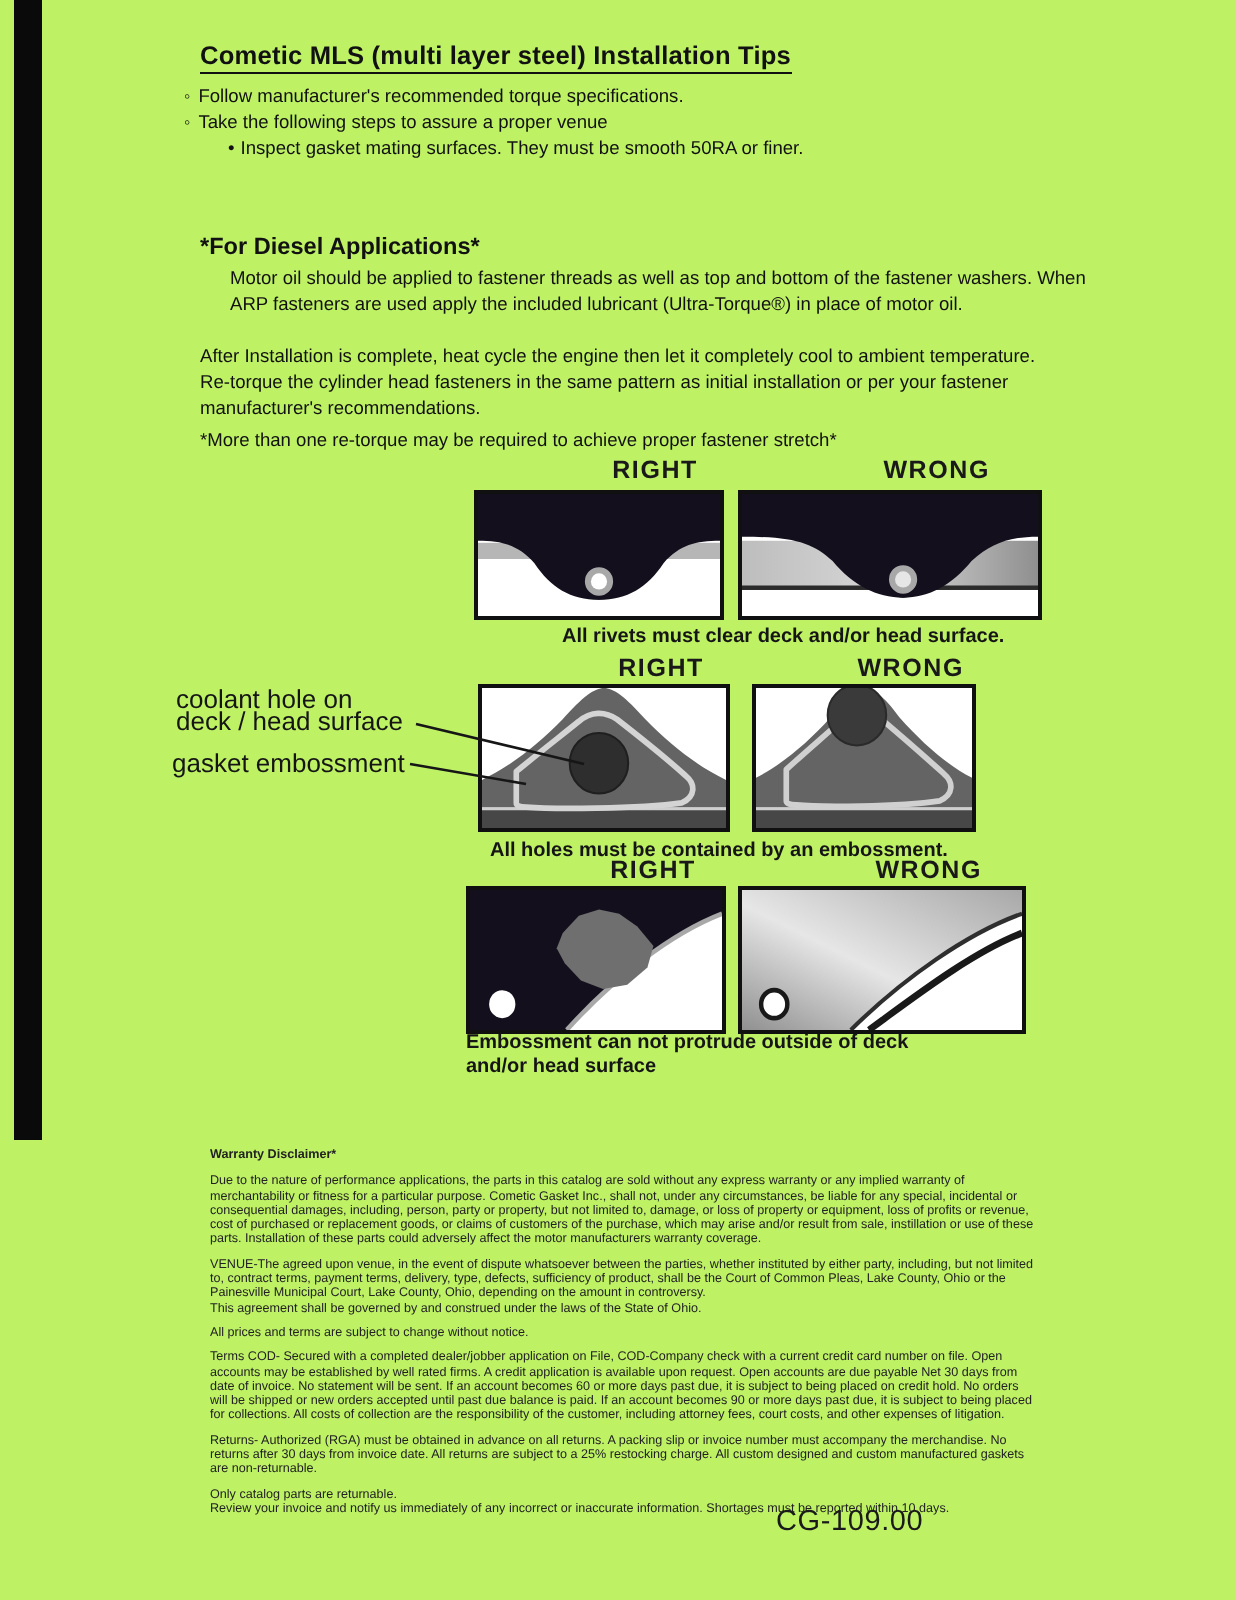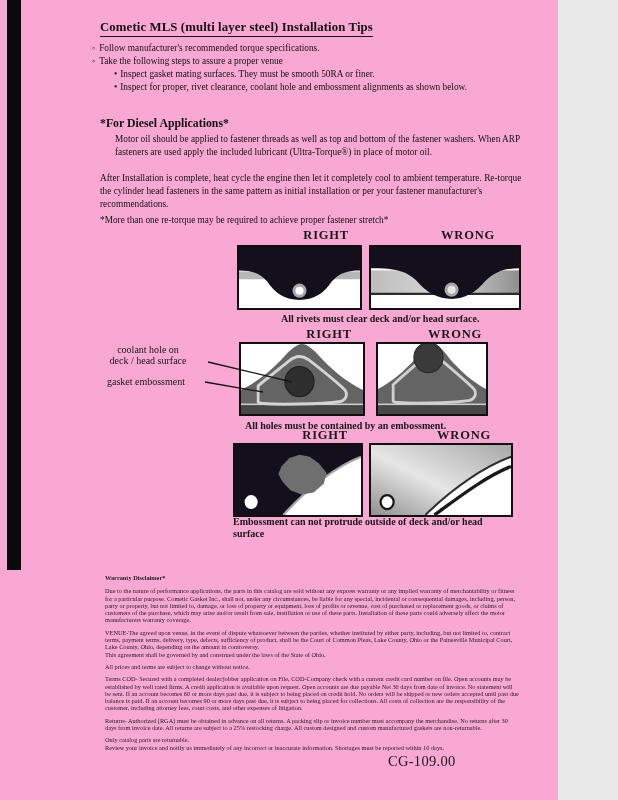--- a/index.html
+++ b/index.html
@@ -1,18 +1,18 @@
 <!DOCTYPE html>
 <html><head>
 <meta charset="utf-8">
 <title>Document</title>
 <style>
   html,body{margin:0;padding:0;background:#e8e8e8;}
-  .page{position:relative;width:558px;height:800px;background:#f9a8d4;overflow:hidden;
-        font-family:Liberation Serif, serif;color:#111;}
+  .page{position:relative;width:618px;height:800px;background:#bef264;overflow:hidden;
+        font-family:Liberation Sans, sans-serif;color:#111;}
   .abs{position:absolute;}
   
   .edgebar{left:7px;top:0;width:14px;height:570px;background:#0a0a0a;}
   
   .title{left:100px;top:20px;font-size:12.8px;font-weight:bold;
          border-bottom:1.6px solid #111;padding-bottom:1px;letter-spacing:0.1px;}
   
   .tips{left:92px;top:42px;font-size:9.3px;line-height:13px;width:440px;}
   .b::before{content:"\25E6";margin-right:4px;font-size:9px;position:relative;top:-0.5px;}
   .sb{padding-left:22px;}
@@ -21,21 +21,21 @@
   .dheading{left:100px;top:116px;font-size:11.8px;font-weight:bold;}
   .para{left:100px;width:428px;font-size:9.3px;line-height:13px;}
   .p1{top:133px;margin-left:15px;}
   .p2{top:172px;}
   .pnote{top:214px;}
   
   .dlabel{font-size:12.5px;font-weight:bold;letter-spacing:0.8px;width:100px;text-align:right;color:#191919;}
   .caption{font-size:10px;font-weight:bold;color:#151515;line-height:11.5px;}
   .panel{position:absolute;border:2.5px solid #101010;background:#fff;box-sizing:border-box;}
   .panel svg{display:block;width:100%;height:100%;}
-  .sidelabel{font-size:10px;line-height:11px;text-align:center;color:#151515;}
+  .sidelabel{font-size:13px;line-height:11px;text-align:left;color:#151515;}
   .leader{left:200px;top:352px;width:100px;height:48px;z-index:6;pointer-events:none;}
   
   .warranty{left:105px;top:574px;width:414px;font-size:6.3px;line-height:7.3px;color:#222;}
   .wh{font-weight:bold;margin-bottom:6px;}
   .wp{margin:0 0 5px 0;}
   .wp.tight{margin-bottom:0;}
   .pagecode{left:388px;top:753px;font-size:14.5px;color:#1a1a1a;letter-spacing:0.3px;}
 </style>
 </head>
 <body>
@@ -43,21 +43,20 @@
 <div class="page">
 
   <div class="abs edgebar"></div>
 
   <div class="abs title">Cometic MLS (multi layer steel) Installation Tips</div>
 
   <div class="abs tips">
     <div class="b">Follow manufacturer's recommended torque specifications.</div>
     <div class="b">Take the following steps to assure a proper venue</div>
     <div class="sb">Inspect gasket mating surfaces.  They must be smooth 50RA or finer.</div>
-    <div class="sb">Inspect for proper, rivet clearance, coolant hole and embossment alignments as shown below.</div>
   </div>
 
   <div class="abs dheading">*For Diesel Applications*</div>
   <div class="abs para p1">Motor oil should be applied to fastener threads as well as top and bottom of the fastener washers. When ARP fasteners are used apply the included lubricant (Ultra-Torque®) in place of motor oil.</div>
   <div class="abs para pnote">*More than one re-torque may be required to achieve proper fastener stretch*</div>
   <div class="abs para p2">After Installation is complete, heat cycle the engine then let it completely cool to ambient temperature. Re-torque the cylinder head fasteners in the same pattern as initial installation or per your fastener manufacturer's recommendations.</div>
 
   <div class="abs dlabel" style="left:249px;top:228px;">RIGHT</div>
   <div class="abs dlabel" style="left:395px;top:228px;">WRONG</div>
 

